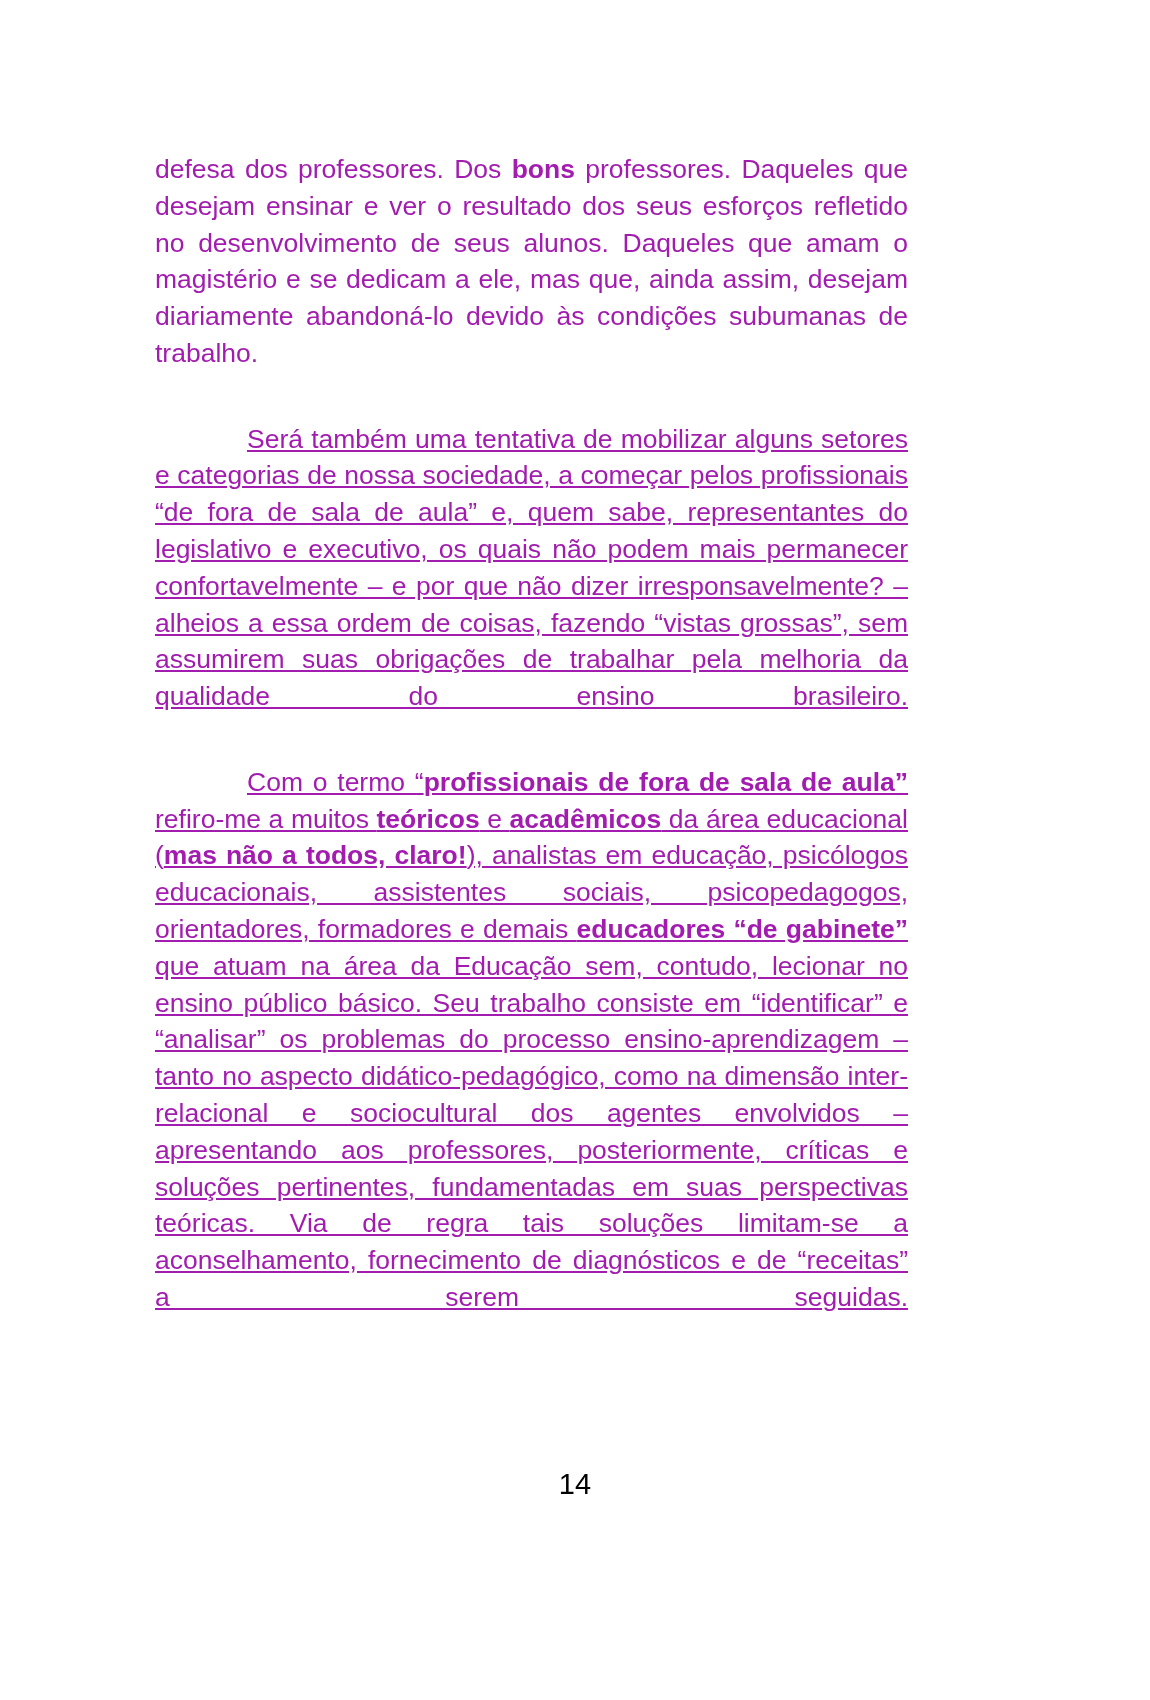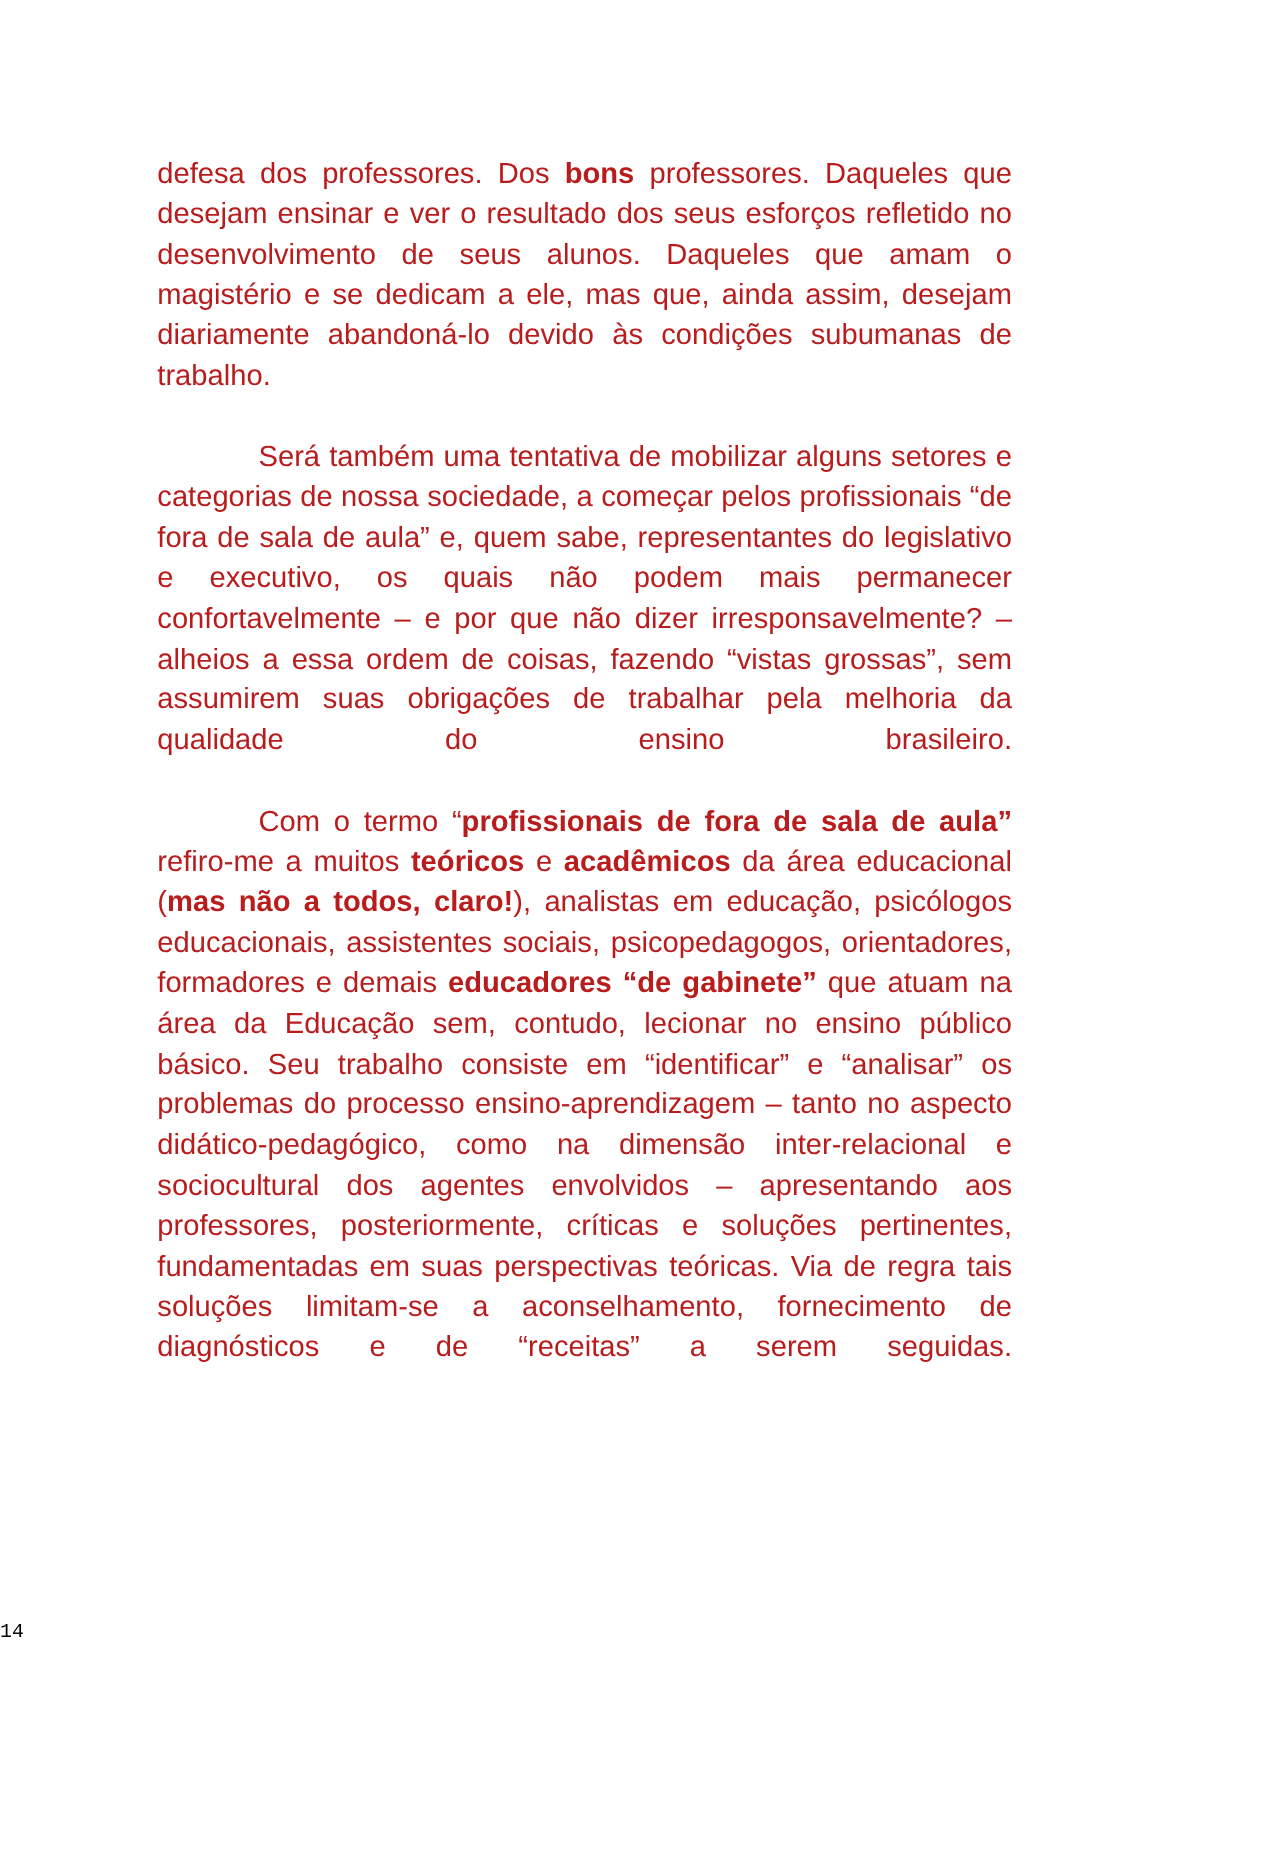--- a/index.html
+++ b/index.html
@@ -20,34 +20,35 @@
   }
 
   .content {
     position: absolute;
     left: 143px;
     top: 139px;
     width: 777px;
   }
 
   .para {
-    margin: 0;
+    margin: 12px;
     font-family: "Liberation Sans", sans-serif;
     font-size: 26.5px;
     line-height: 36.8px;
-    color: #b91c1c;
+    color: #a21caf;
     text-align: justify;
     text-justify: inter-word;
     -webkit-hyphens: none;
     hyphens: none;
     word-spacing: 0.1px;
   }
 
   .para + .para {
     margin-top: 0;
+    text-decoration: underline;
   }
 
   .para.indent {
     text-indent: 92px;
   }
 
   .para b {
     font-weight: bold;
   }
 
@@ -56,23 +57,23 @@
     content: "";
     display: inline-block;
     width: 100%;
   }
 
   .page-number {
     position: absolute;
     left: 0;
     right: 0;
     top: 1468px;
-    text-align: left;
-    font-family: Liberation Mono, monospace;
-    font-size: 18px;
+    text-align: center;
+    font-family: Liberation Sans, sans-serif;
+    font-size: 29px;
     line-height: 32px;
     color: #000000;
   }
 </style>
 </head>
 <body>
 
 <div class="page">
 
   <div class="content">

